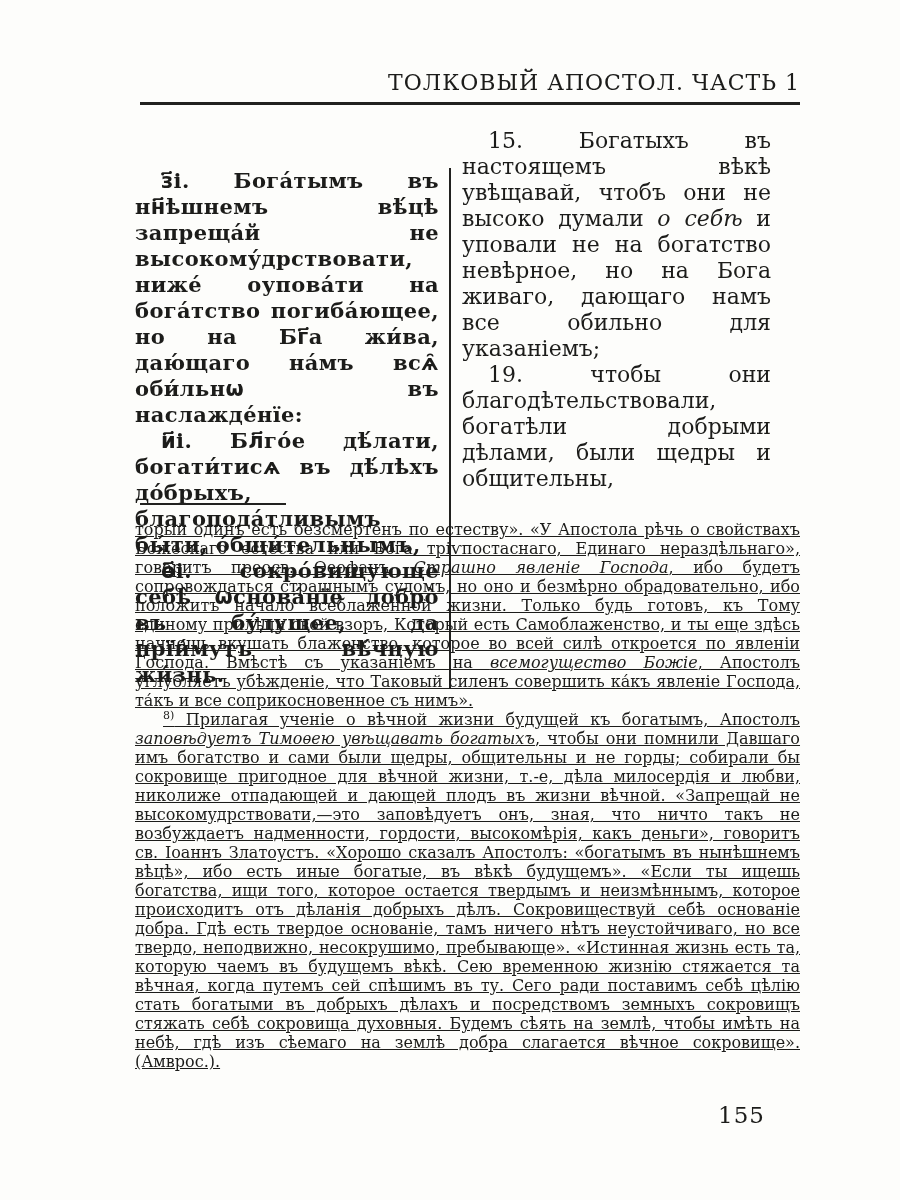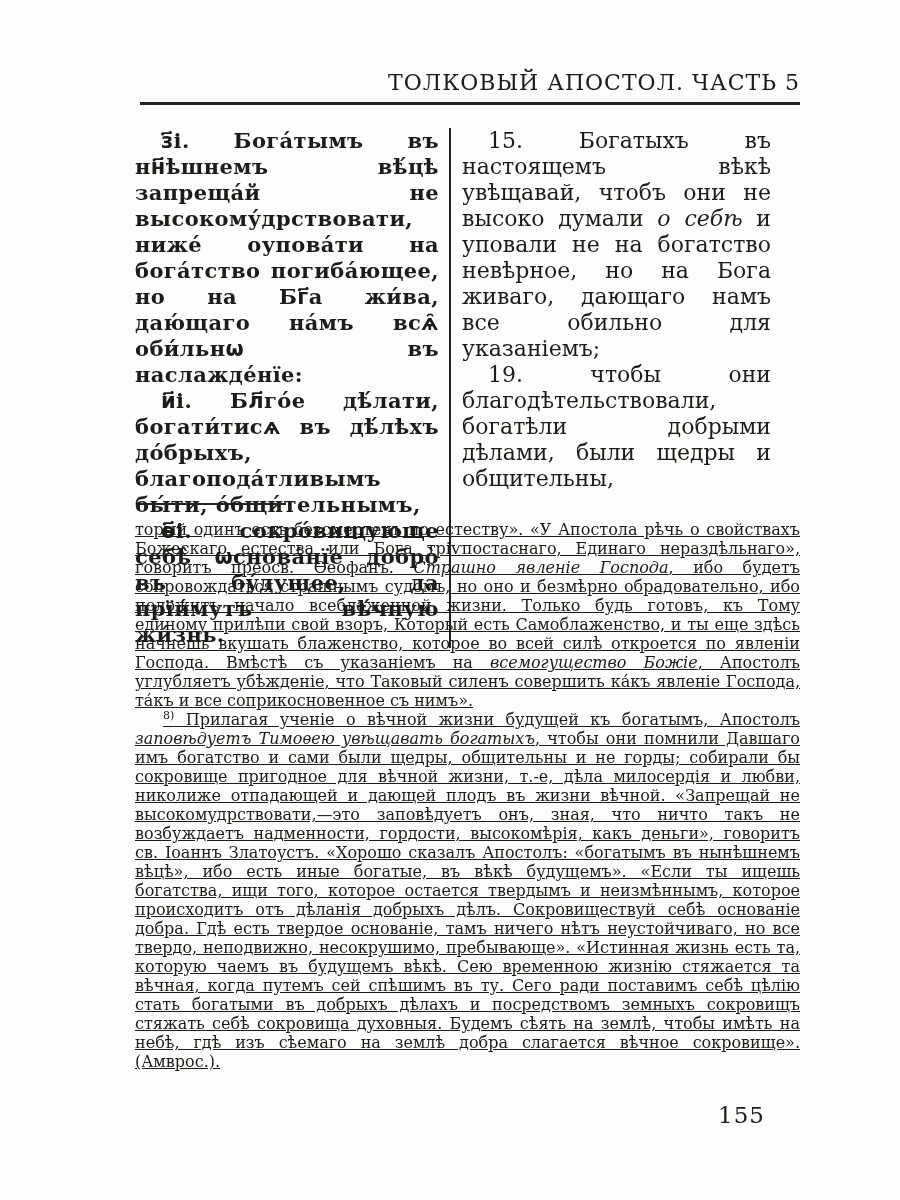--- a/index.html
+++ b/index.html
@@ -22,20 +22,21 @@
     background:#21211f;
   }
   .cols{
     position:absolute;top:128px;left:135px;width:636px;
     display:flex;align-items:stretch;
   }
   .col{box-sizing:border-box;}
   .col-slav{
     width:316px;padding-right:10px;
     border-right:2px solid #21211f;
+    margin-top:40px;
   }
   .col-rus{width:320px;padding-left:11px;}
   .cols p{margin:0;}
   .sl{
     font-weight:700;
     font-size:21px;line-height:26px;
     text-align:justify;text-indent:26px;
     letter-spacing:0.4px;
   }
   .ru{
@@ -64,21 +65,21 @@
   .pageno{
     position:absolute;top:1102px;left:718px;
     font-size:23px;letter-spacing:1px;
   }
 </style>
 </head>
 <body>
 
 <div class="page">
 
-  <div class="running-head">ТОЛКОВЫЙ АПОСТОЛ. ЧАСТЬ 5</div>
+  <div class="running-head">ТОЛКОВЫЙ АПОСТОЛ. ЧАСТЬ 1</div>
   <div class="head-rule"></div>
 
   <div class="cols">
     <div class="col col-slav">
       <p class="sl">з҃і. Бога́тымъ въ нн҃ѣшнемъ вѣ́цѣ запреща́й не высокому́дрствовати, ниже́ оупова́ти на бога́тство погиба́ющее, но на Бг҃а жи́ва, даю́щаго на́мъ всѧ̑ оби́льнѡ въ наслажде́нїе:</p>
       <p class="sl">и҃і. Бл҃го́е дѣ́лати, богати́тисѧ въ дѣ́лѣхъ до́брыхъ, благопода́тливымъ бы́ти, о́бщи́тельнымъ,</p>
       <p class="sl">ѳ҃і. сокро́вищующе себѣ̀ ѡснова́нїе добро̀ въ бу́дущее, да прїи́мутъ вѣ́чную жи́знь.</p>
     </div>
     <div class="col col-rus">
       <p class="ru"><span>15. Богатыхъ въ настоящемъ вѣкѣ увѣщавай, чтобъ они не высоко думали </span><em>о себѣ</em><span> и уповали не на богатство невѣрное, но на Бога живаго, дающаго намъ все обильно для указаніемъ;</span></p>

